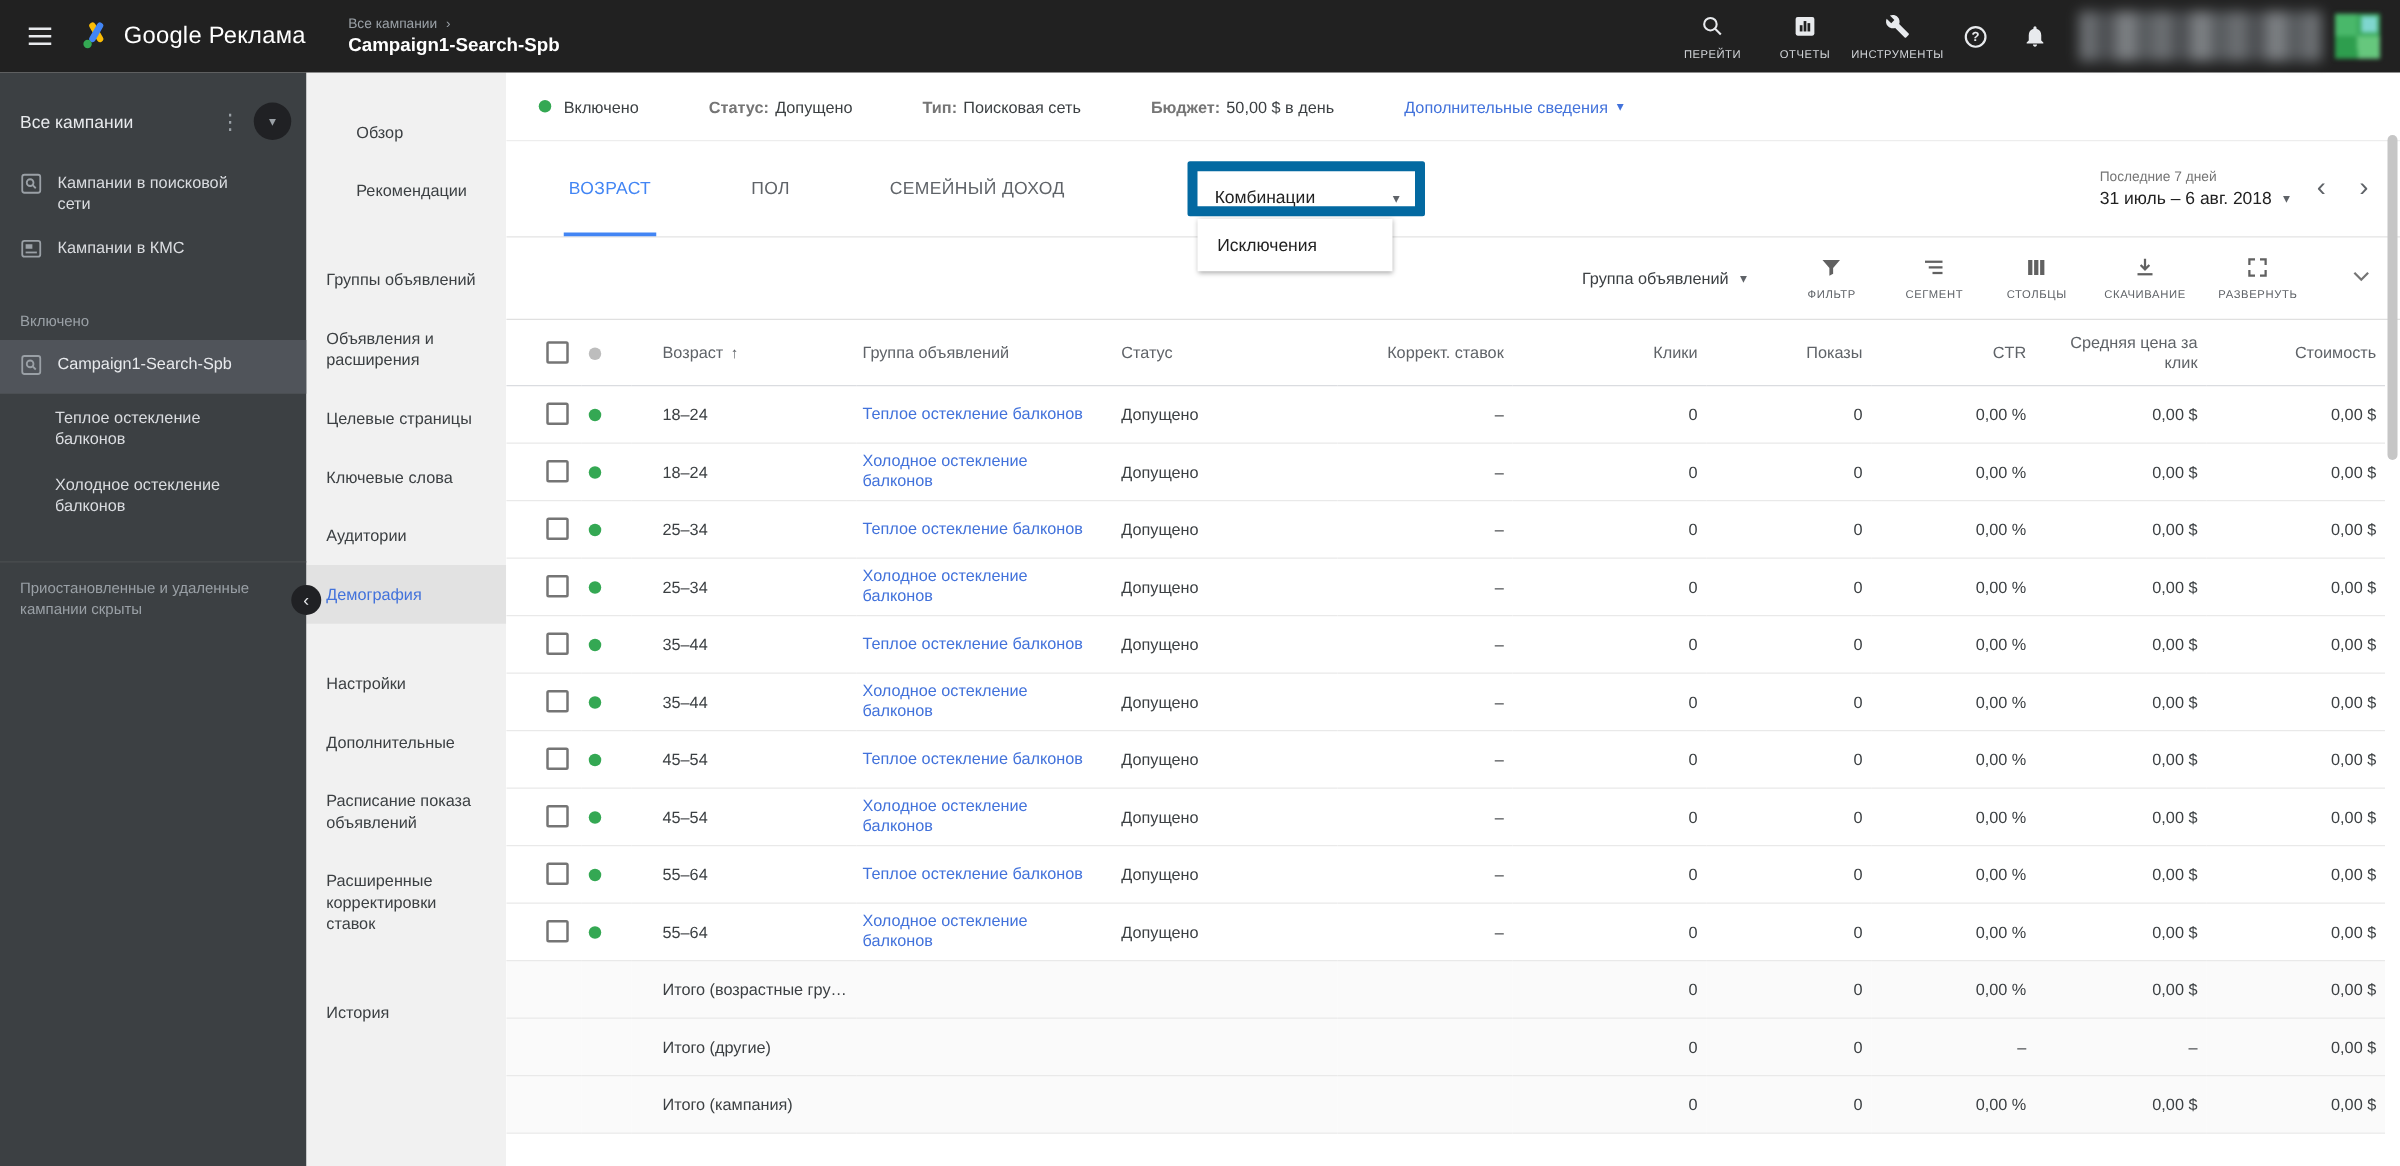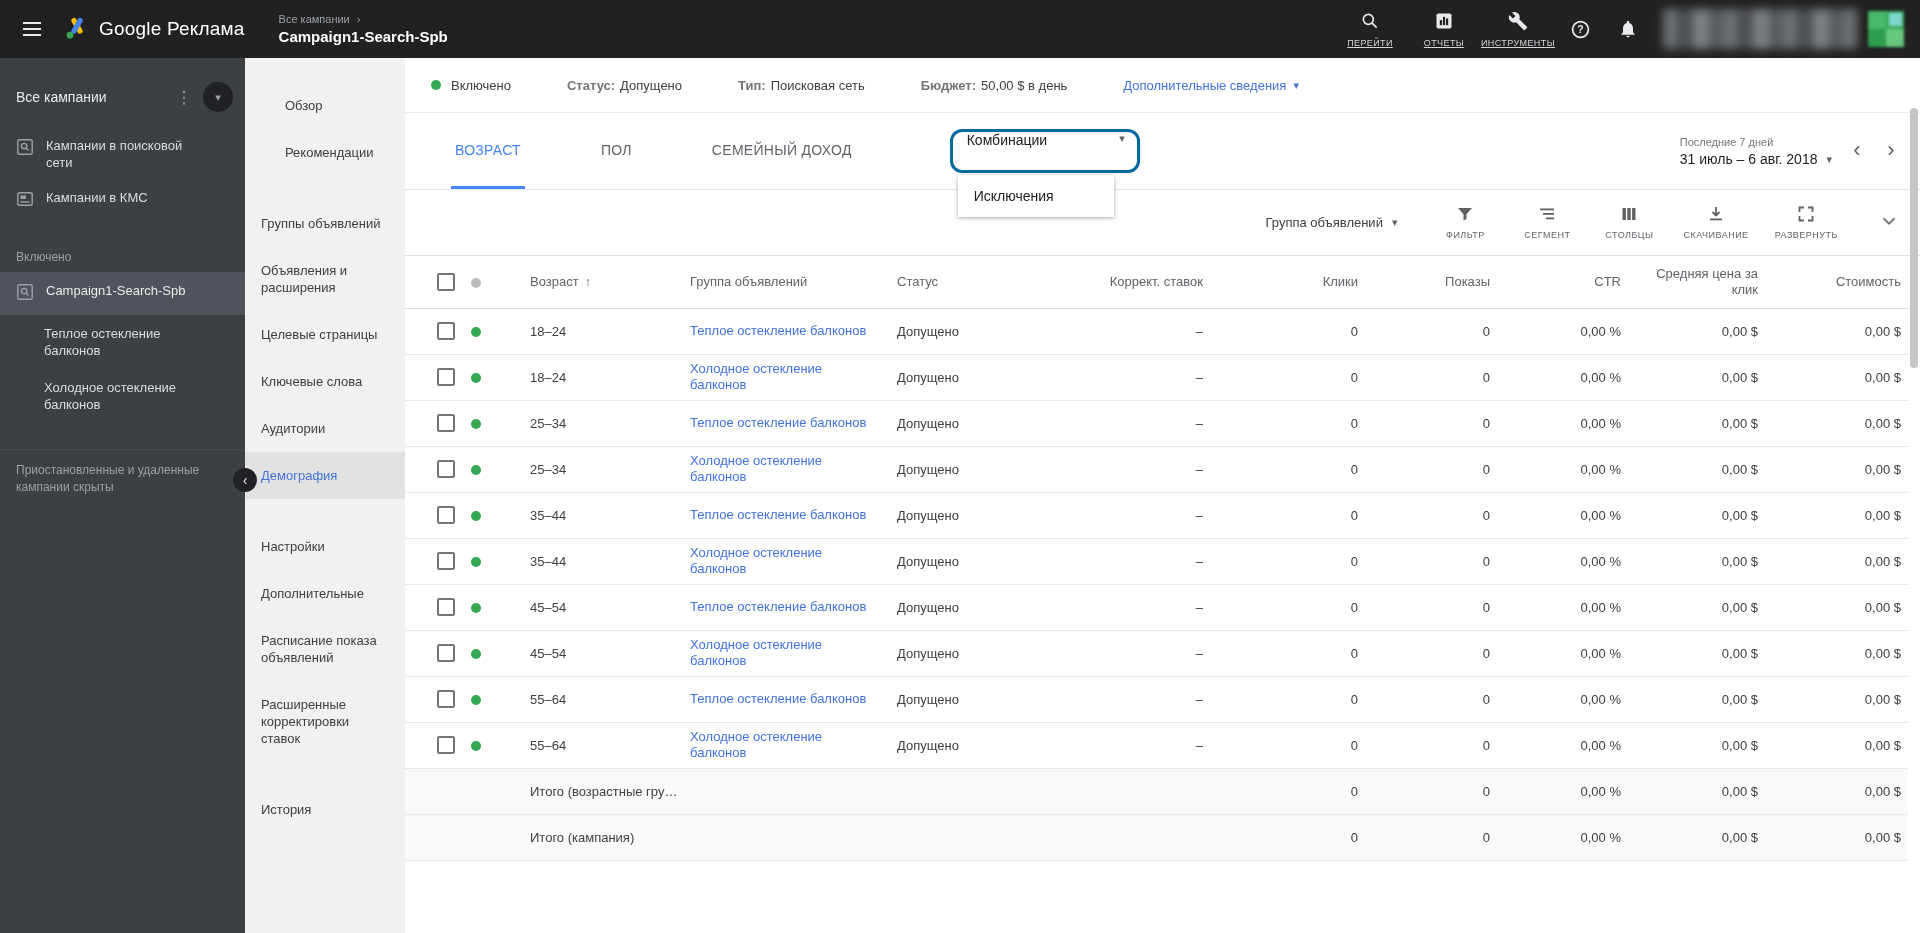--- a/index.html
+++ b/index.html
@@ -10,21 +10,21 @@
   .topbar { height:58px; background:#212121; display:flex; align-items:center; position:relative; z-index:50; }
   .hamburger { width:64px; height:58px; background:none; border:0; display:flex; flex-direction:column; align-items:center; justify-content:center; gap:4px; cursor:pointer; }
   .hamburger span { display:block; width:18px; height:2px; background:#e8eaed; }
   .brand { display:flex; align-items:center; gap:9px; }
   .brand-text { font-size:19px; color:#fff; letter-spacing:.2px; }
   .crumbwrap { margin-left:34px; display:flex; flex-direction:column; gap:3px; }
   .crumb { font-size:11px; color:#9aa0a6; display:flex; gap:7px; align-items:center; cursor:pointer; }
   .crumb-campaign { font-size:15px; color:#fff; font-weight:bold; }
   .top-actions { margin-left:auto; display:flex; align-items:center; gap:10px; padding-right:16px; }
   .top-nav-item { width:66px; display:flex; flex-direction:column; align-items:center; gap:4px; cursor:pointer; }
-  .tn-label { font-size:9px; color:#d2d5d9; letter-spacing:.4px; white-space:nowrap;text-decoration:underline; }
+  .tn-label { font-size:9px; color:#d2d5d9; letter-spacing:.4px; white-space:nowrap; }
   .icon-btn { width:38px; height:38px; background:none; border:0; display:flex; align-items:center; justify-content:center; cursor:pointer; }
   .account-blur { width:195px; height:40px; margin-left:6px; border-radius:2px; filter:blur(5px);
      background:repeating-linear-gradient(90deg,#7a7e82 0 14px,#55585c 14px 30px,#8d9195 30px 46px,#616569 46px 60px); opacity:.85; }
   .avatar { width:36px; height:36px; position:relative; overflow:hidden; filter:blur(1.5px);
      background:conic-gradient(from 0deg at 50% 50%, #39a85b 0 25%, #66c77d 25% 50%, #2e9e4e 50% 75%, #49b86a 75% 100%); }
   .avatar::after { content:""; position:absolute; right:2px; top:2px; width:13px; height:13px; background:#7fd6cf; }
 
   
   .layout { display:flex; height:875px; }
 
@@ -62,21 +62,21 @@
   .st-state { display:flex; align-items:center; gap:10px; color:#3c4043; }
   .st-label { color:#757575;font-weight:bold; }
   .st-value { color:#3c4043; margin-left:5px; }
   .st-more { color:#4272db; display:flex; gap:7px; align-items:center; cursor:pointer; }
   .caret { font-size:11px; }
 
   .tabsrow { position:relative; height:77px; border-bottom:1px solid #e4e4e4; display:flex; align-items:stretch; padding-left:10px; }
   .tab { display:flex; align-items:center; margin:0 36px; padding:0 4px; font-size:14px; letter-spacing:.3px; color:#5f6368; border-bottom:3px solid transparent; cursor:pointer; white-space:nowrap; }
   .tab.active { color:#4285f4; border-bottom-color:#4285f4; }
   .combo-wrap { position:relative; align-self:center; margin-left:58px; }
-  .combo { display:flex; align-items:flex-start; justify-content:space-between; width:190px; height:44px; padding:0 12px 0 14px; background:#fff; border:3px solid #0369a1; border-radius:12px; font-size:14px; color:#212121; cursor:pointer; }
+  .combo { display:flex; align-items:flex-end; justify-content:space-between; width:190px; height:44px; padding:0 12px 0 14px; background:#fff; border:8px solid #0369a1; border-radius:2px; font-size:14px; color:#212121; cursor:pointer; }
   .combo .caret { color:#5f6368; }
   .combo-menu { position:absolute; top:46px; left:8px; width:156px; background:#fff; box-shadow:0 1px 4px rgba(0,0,0,.35); z-index:20; }
   .combo-item { padding:13px 16px; font-size:14px; color:#212121; cursor:pointer; }
   .daterange { position:absolute; right:14px; top:50%; transform:translateY(-50%); display:flex; align-items:center; gap:4px; }
   .dr-text { display:flex; flex-direction:column; gap:3px; cursor:pointer; margin-right:6px; }
   .dr-preset { font-size:11px; color:#757575; }
   .dr-range { font-size:14px; color:#212121; display:flex; align-items:center; gap:9px; }
   .dr-range .caret { color:#5f6368; }
   .dr-nav { background:none; border:0; font-size:22px; color:#5f6368; width:30px; cursor:pointer; padding:0 0 4px 0; line-height:1; }
 
@@ -506,20 +506,31 @@
             <td class="num"></td>
             <td class="num">0</td>
             <td class="num">0</td>
             <td class="num">0,00 %</td>
             <td class="num">0,00 $</td>
             <td class="num">0,00 $</td>
           </tr>
           <tr class="total-row">
             <td></td>
             <td></td>
+            <td colspan="3" class="t-label">Итого (другие)</td>
+            <td class="num"></td>
+            <td class="num">0</td>
+            <td class="num">0</td>
+            <td class="num">–</td>
+            <td class="num">–</td>
+            <td class="num">0,00 $</td>
+          </tr>
+          <tr class="total-row">
+            <td></td>
+            <td></td>
             <td colspan="3" class="t-label">Итого (кампания)</td>
             <td class="num"></td>
             <td class="num">0</td>
             <td class="num">0</td>
             <td class="num">0,00 %</td>
             <td class="num">0,00 $</td>
             <td class="num">0,00 $</td>
           </tr>
         </tbody>
     </table>

